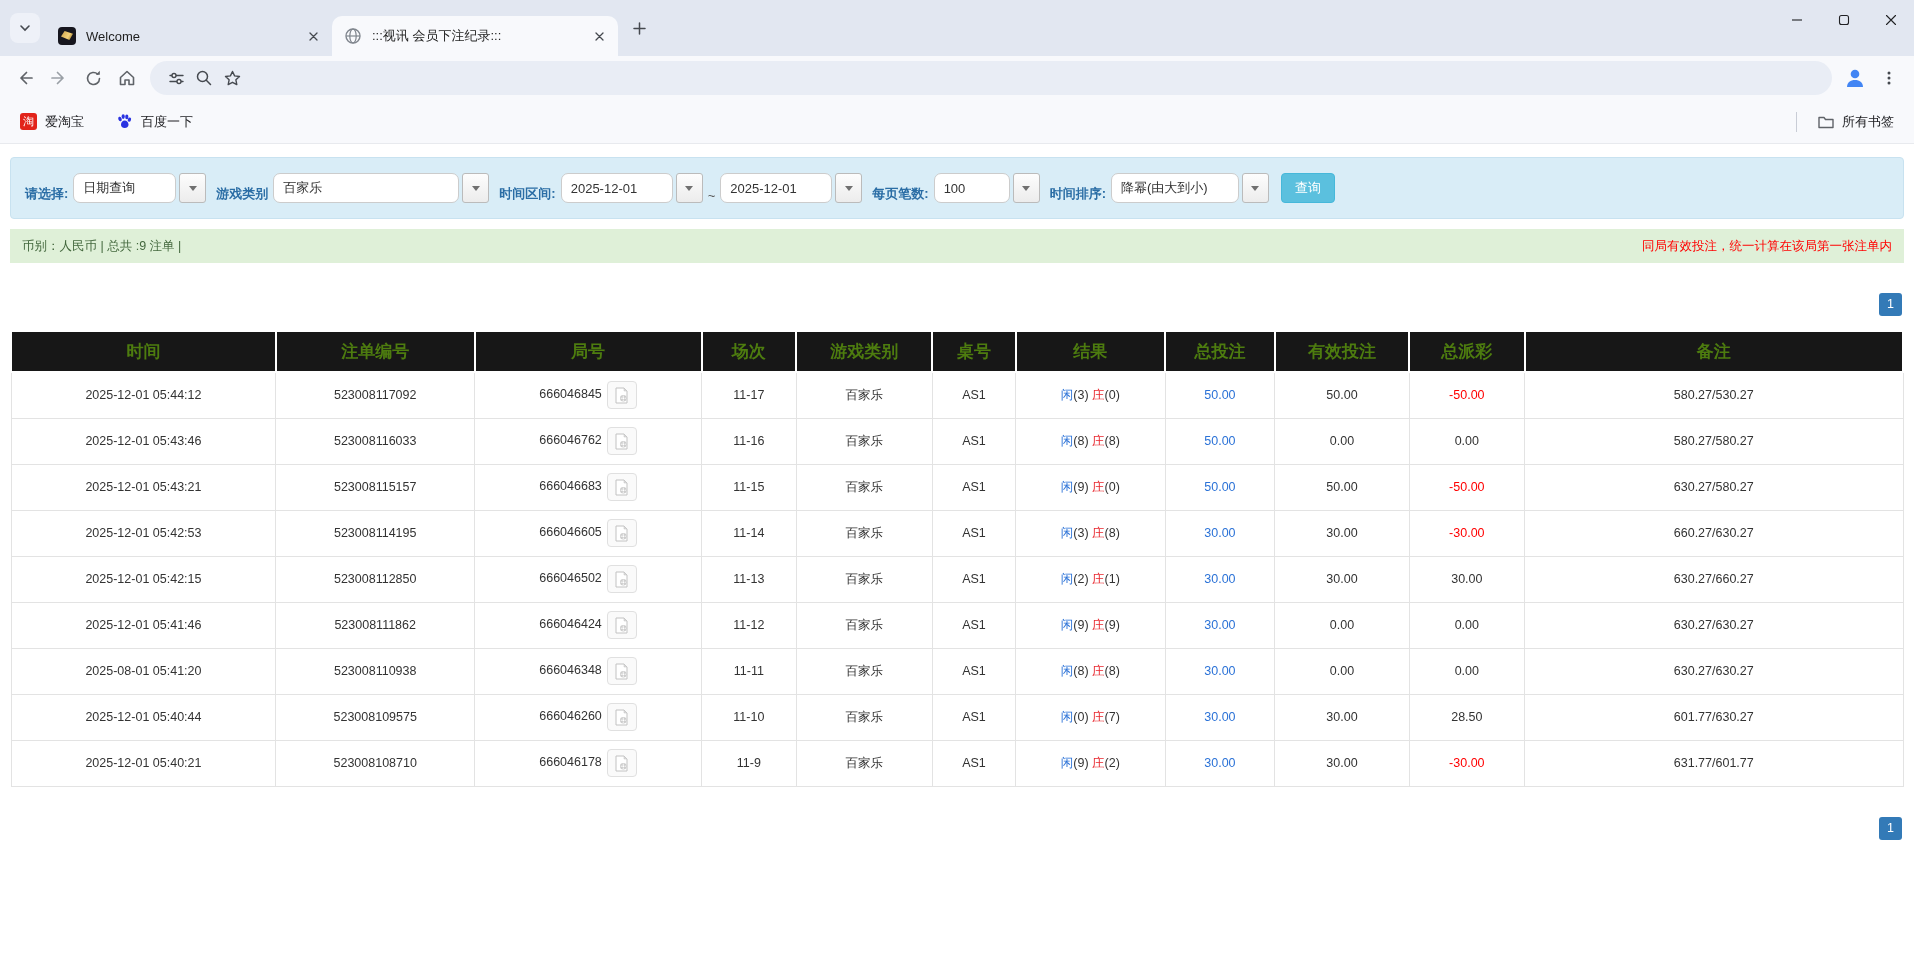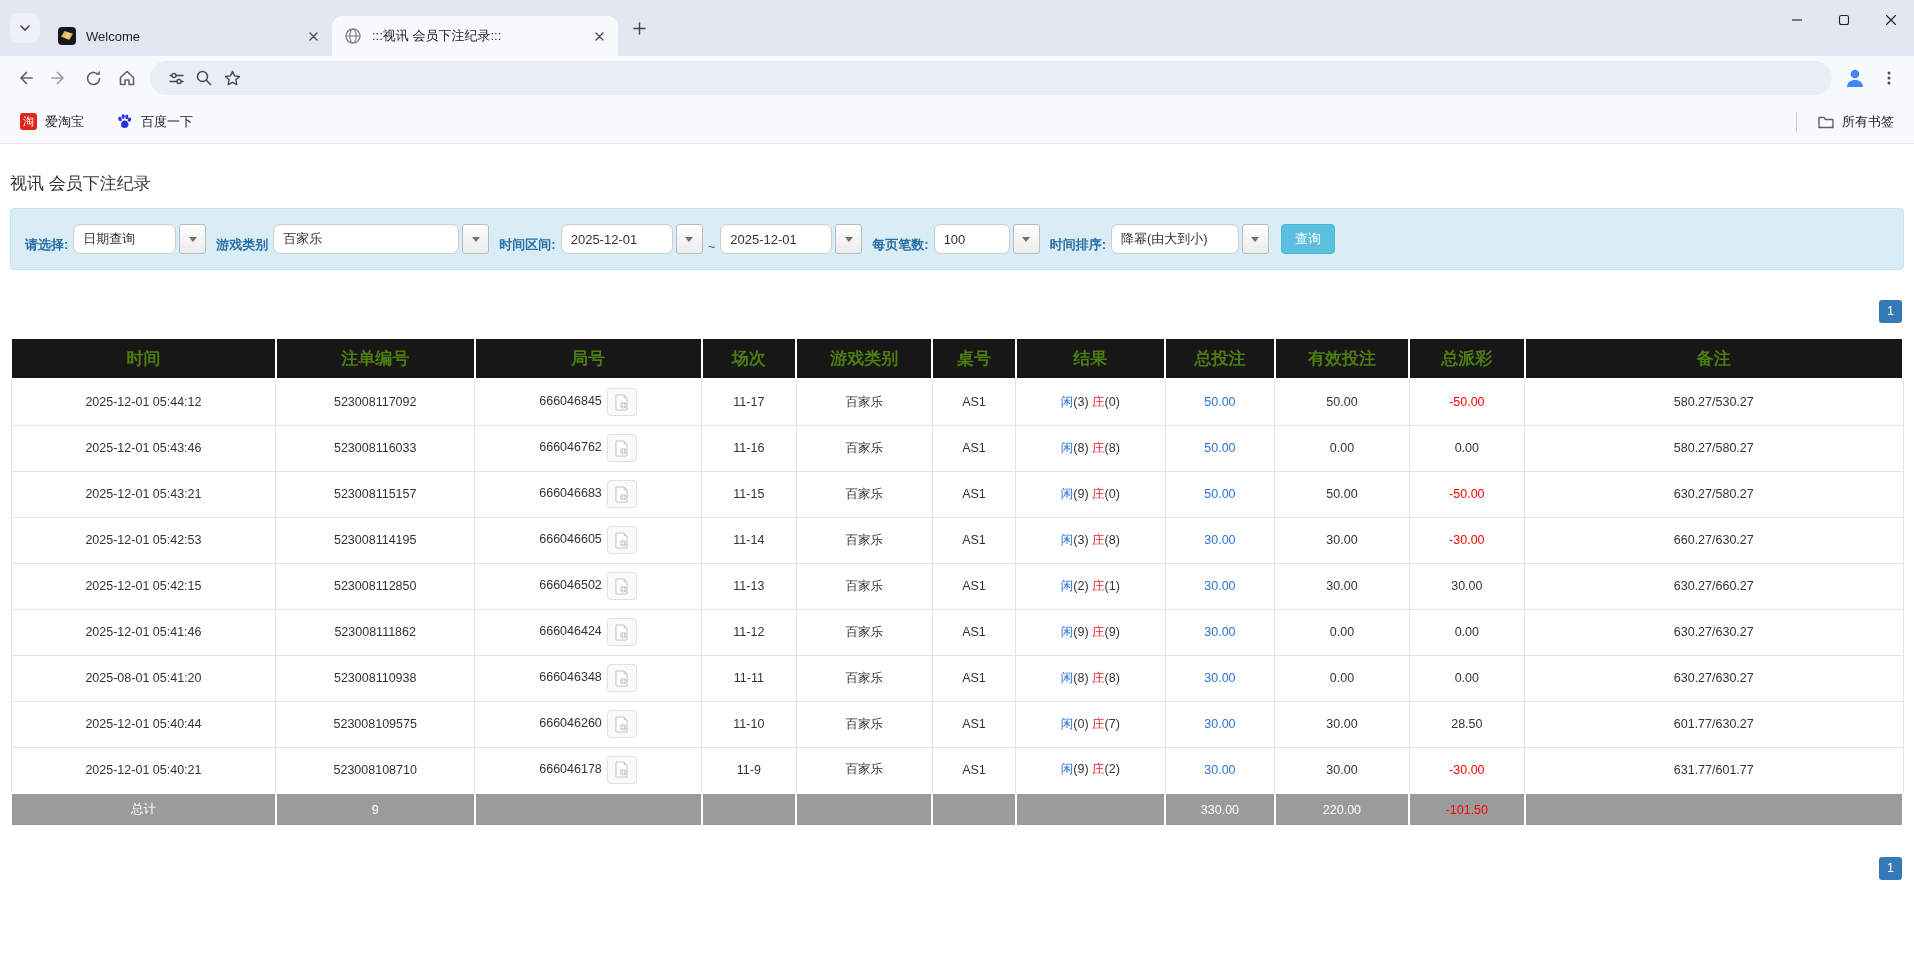--- a/index.html
+++ b/index.html
@@ -235,21 +235,20 @@
     <span class="favicon16">
       <svg width="18" height="18" viewBox="0 0 18 18">
         <path d="M2 4.5h5l1.5 2H16v8H2z" fill="none" stroke="#5f6368" stroke-width="1.4" stroke-linejoin="round"></path>
       </svg>
     </span>
     <span>所有书签</span>
   </div>
 </div>
 
 <div class="page">
-  <h1 class="page-title">视讯 会员下注纪录</h1>
 
   <div class="filter-panel">
     <span class="f-label">请选择:</span>
     <div class="combo">
       <span class="combo-value" style="width:103px">日期查询</span>
       <span class="combo-arrow"></span>
     </div>
 
     <span class="f-label">游戏类别</span>
     <div class="combo">
@@ -276,20 +275,24 @@
 
     <span class="f-label">时间排序:</span>
     <div class="combo">
       <span class="combo-value" style="width:128px">降幂(由大到小)</span>
       <span class="combo-arrow"></span>
     </div>
 
     <button class="search-btn">查询</button>
   </div>
 
+  <div class="summary-bar">
+    <span class="summary-left">币别：人民币 | 总共 :9 注单 |</span>
+    <span class="summary-right">同局有效投注，统一计算在该局第一张注单内</span>
+  </div>
 
   <div class="pager-row">
     <span class="page-btn">1</span>
   </div>
 
   <table class="records">
     <colgroup id="colgroup">
         <col style="width: 14%;">
         <col style="width: 10.5%;">
         <col style="width: 12%;">
@@ -529,32 +532,19 @@
           <td>百家乐</td>
           <td>AS1</td>
           <td><span class="res-player">闲</span><span>(9)</span> <span class="res-banker">庄</span><span>(2)</span></td>
           <td><span class="bet-link">30.00</span></td>
           <td>30.00</td>
           <td class="neg">-30.00</td>
           <td>631.77/601.77</td>
         </tr>
       </tbody>
     <tfoot id="table-foot">
-        <tr>
-          <td>总计</td>
-          <td>9</td>
-          <td></td>
-          <td></td>
-          <td></td>
-          <td></td>
-          <td></td>
-          <td>330.00</td>
-          <td>220.00</td>
-          <td class="neg">-101.50</td>
-          <td></td>
-        </tr>
       </tfoot>
   </table>
 
   <div class="pager-row bottom">
     <span class="page-btn">1</span>
   </div>
 </div>
 
 </body></html>

